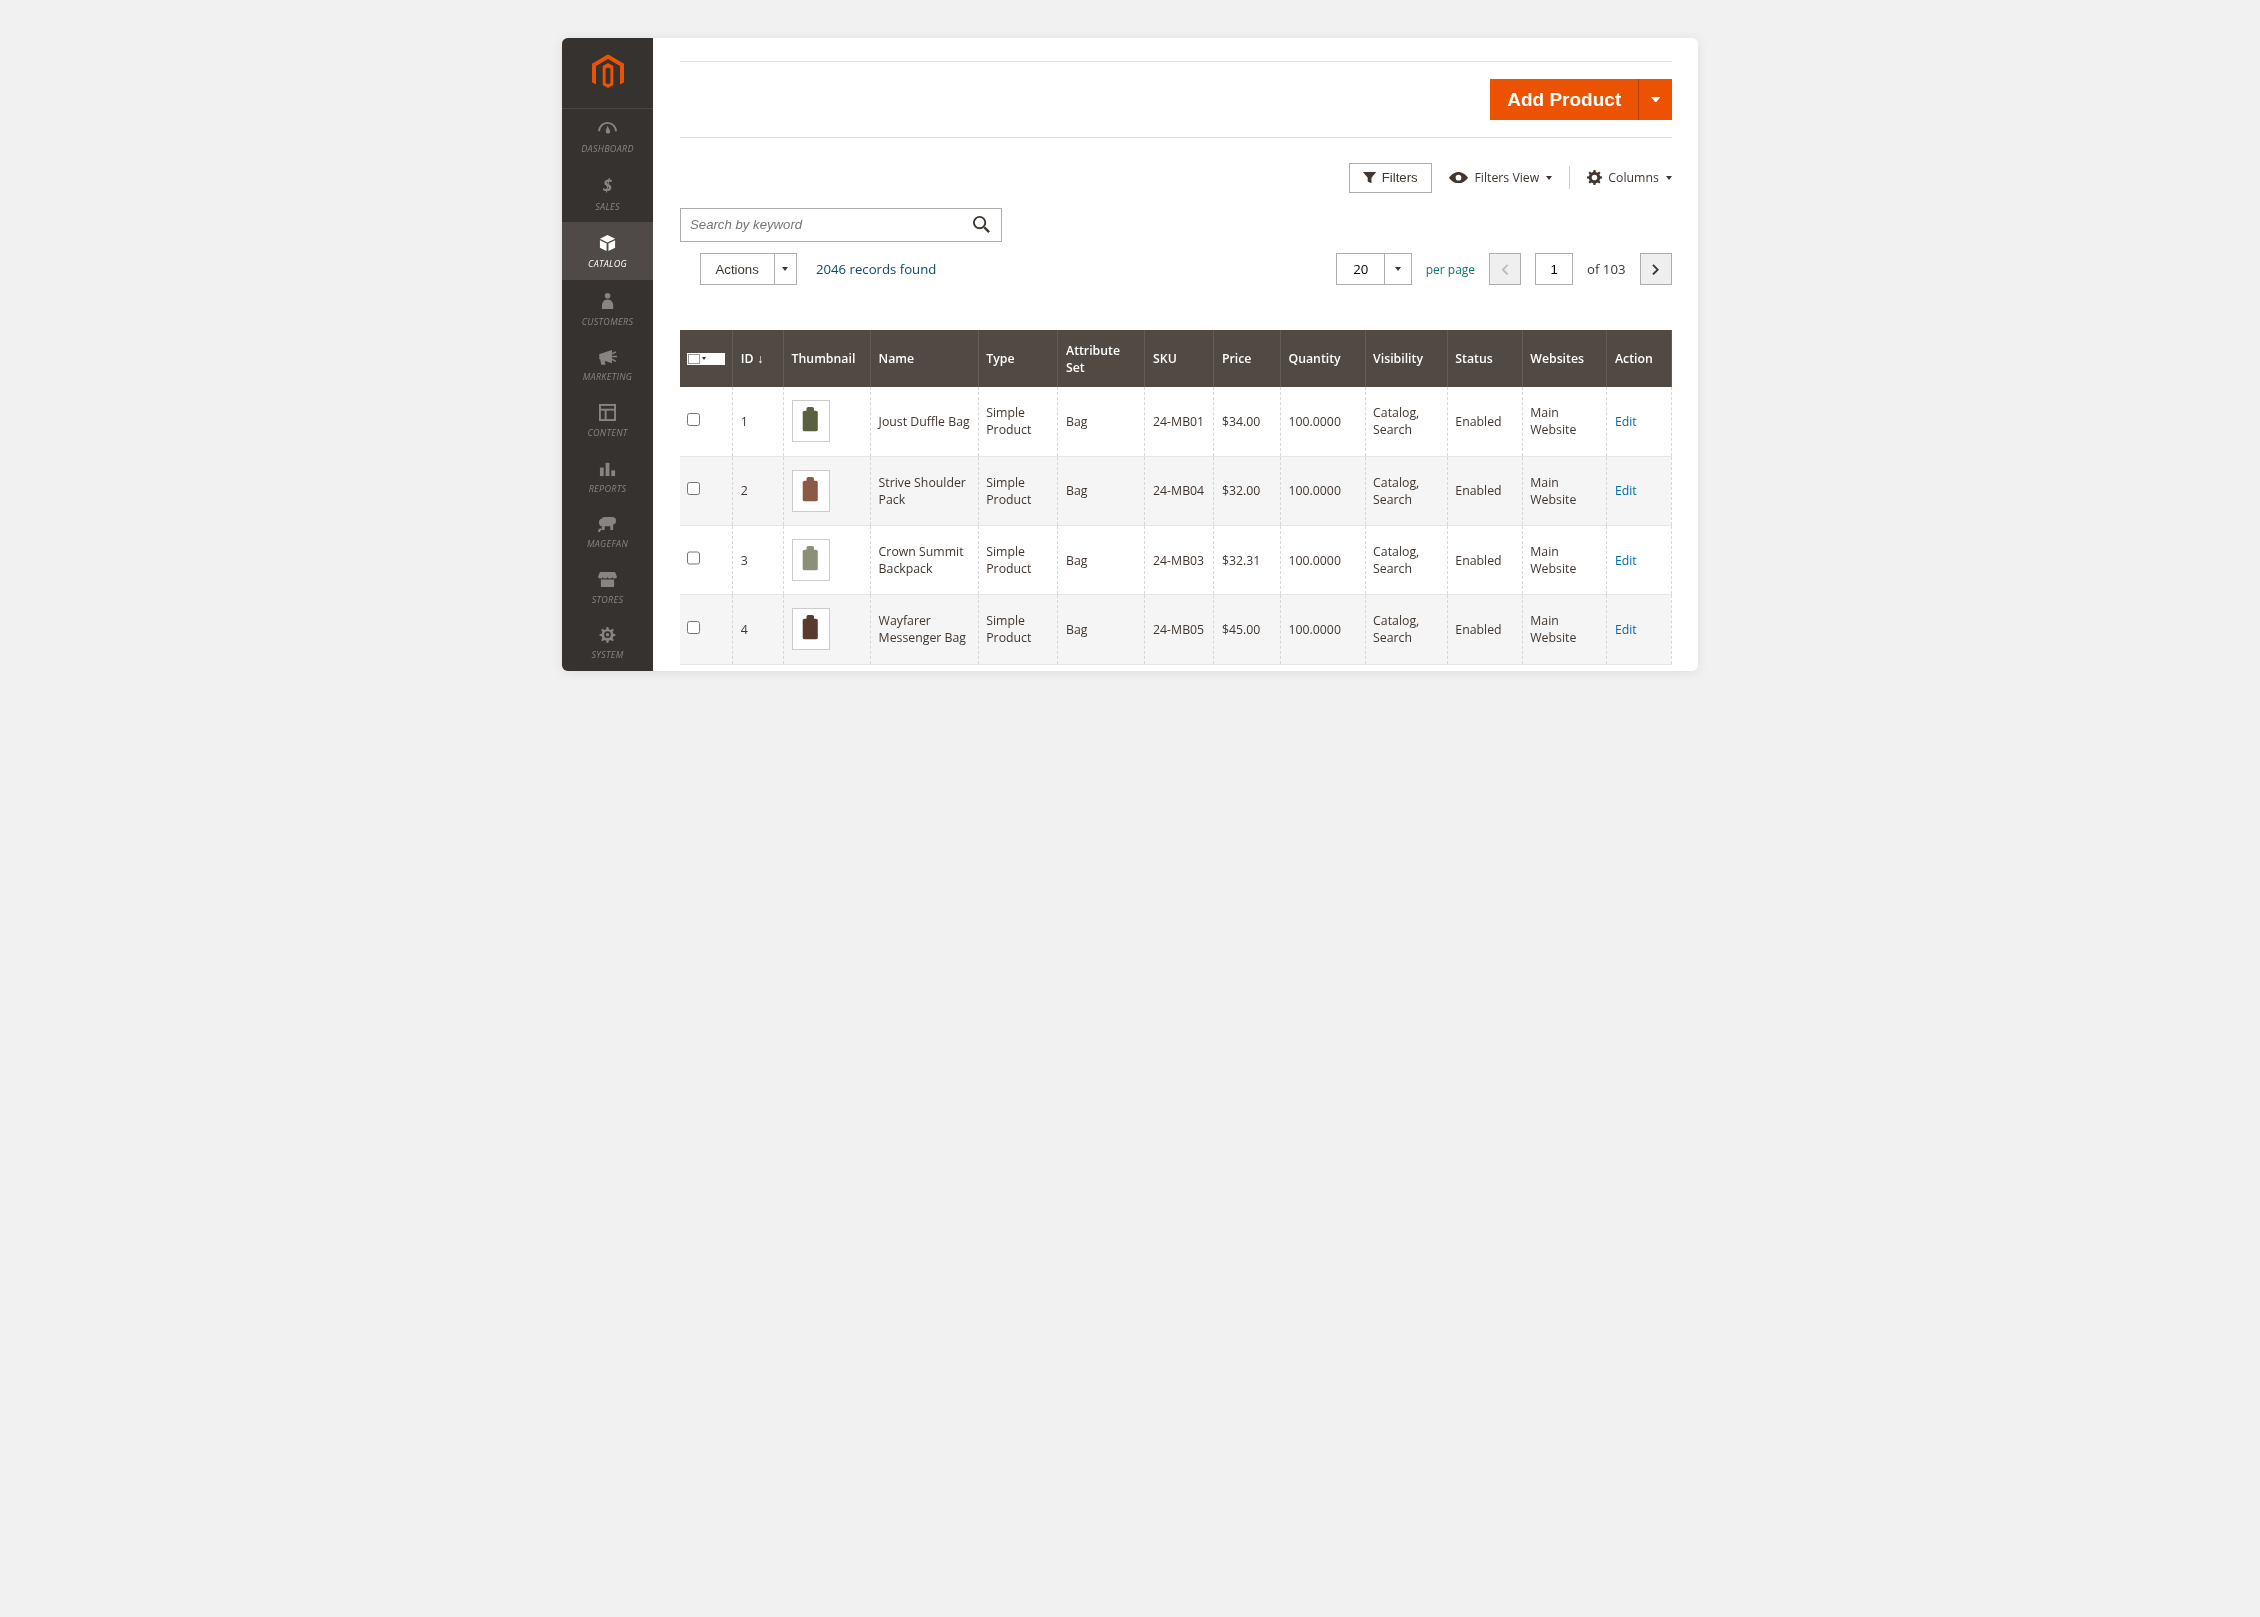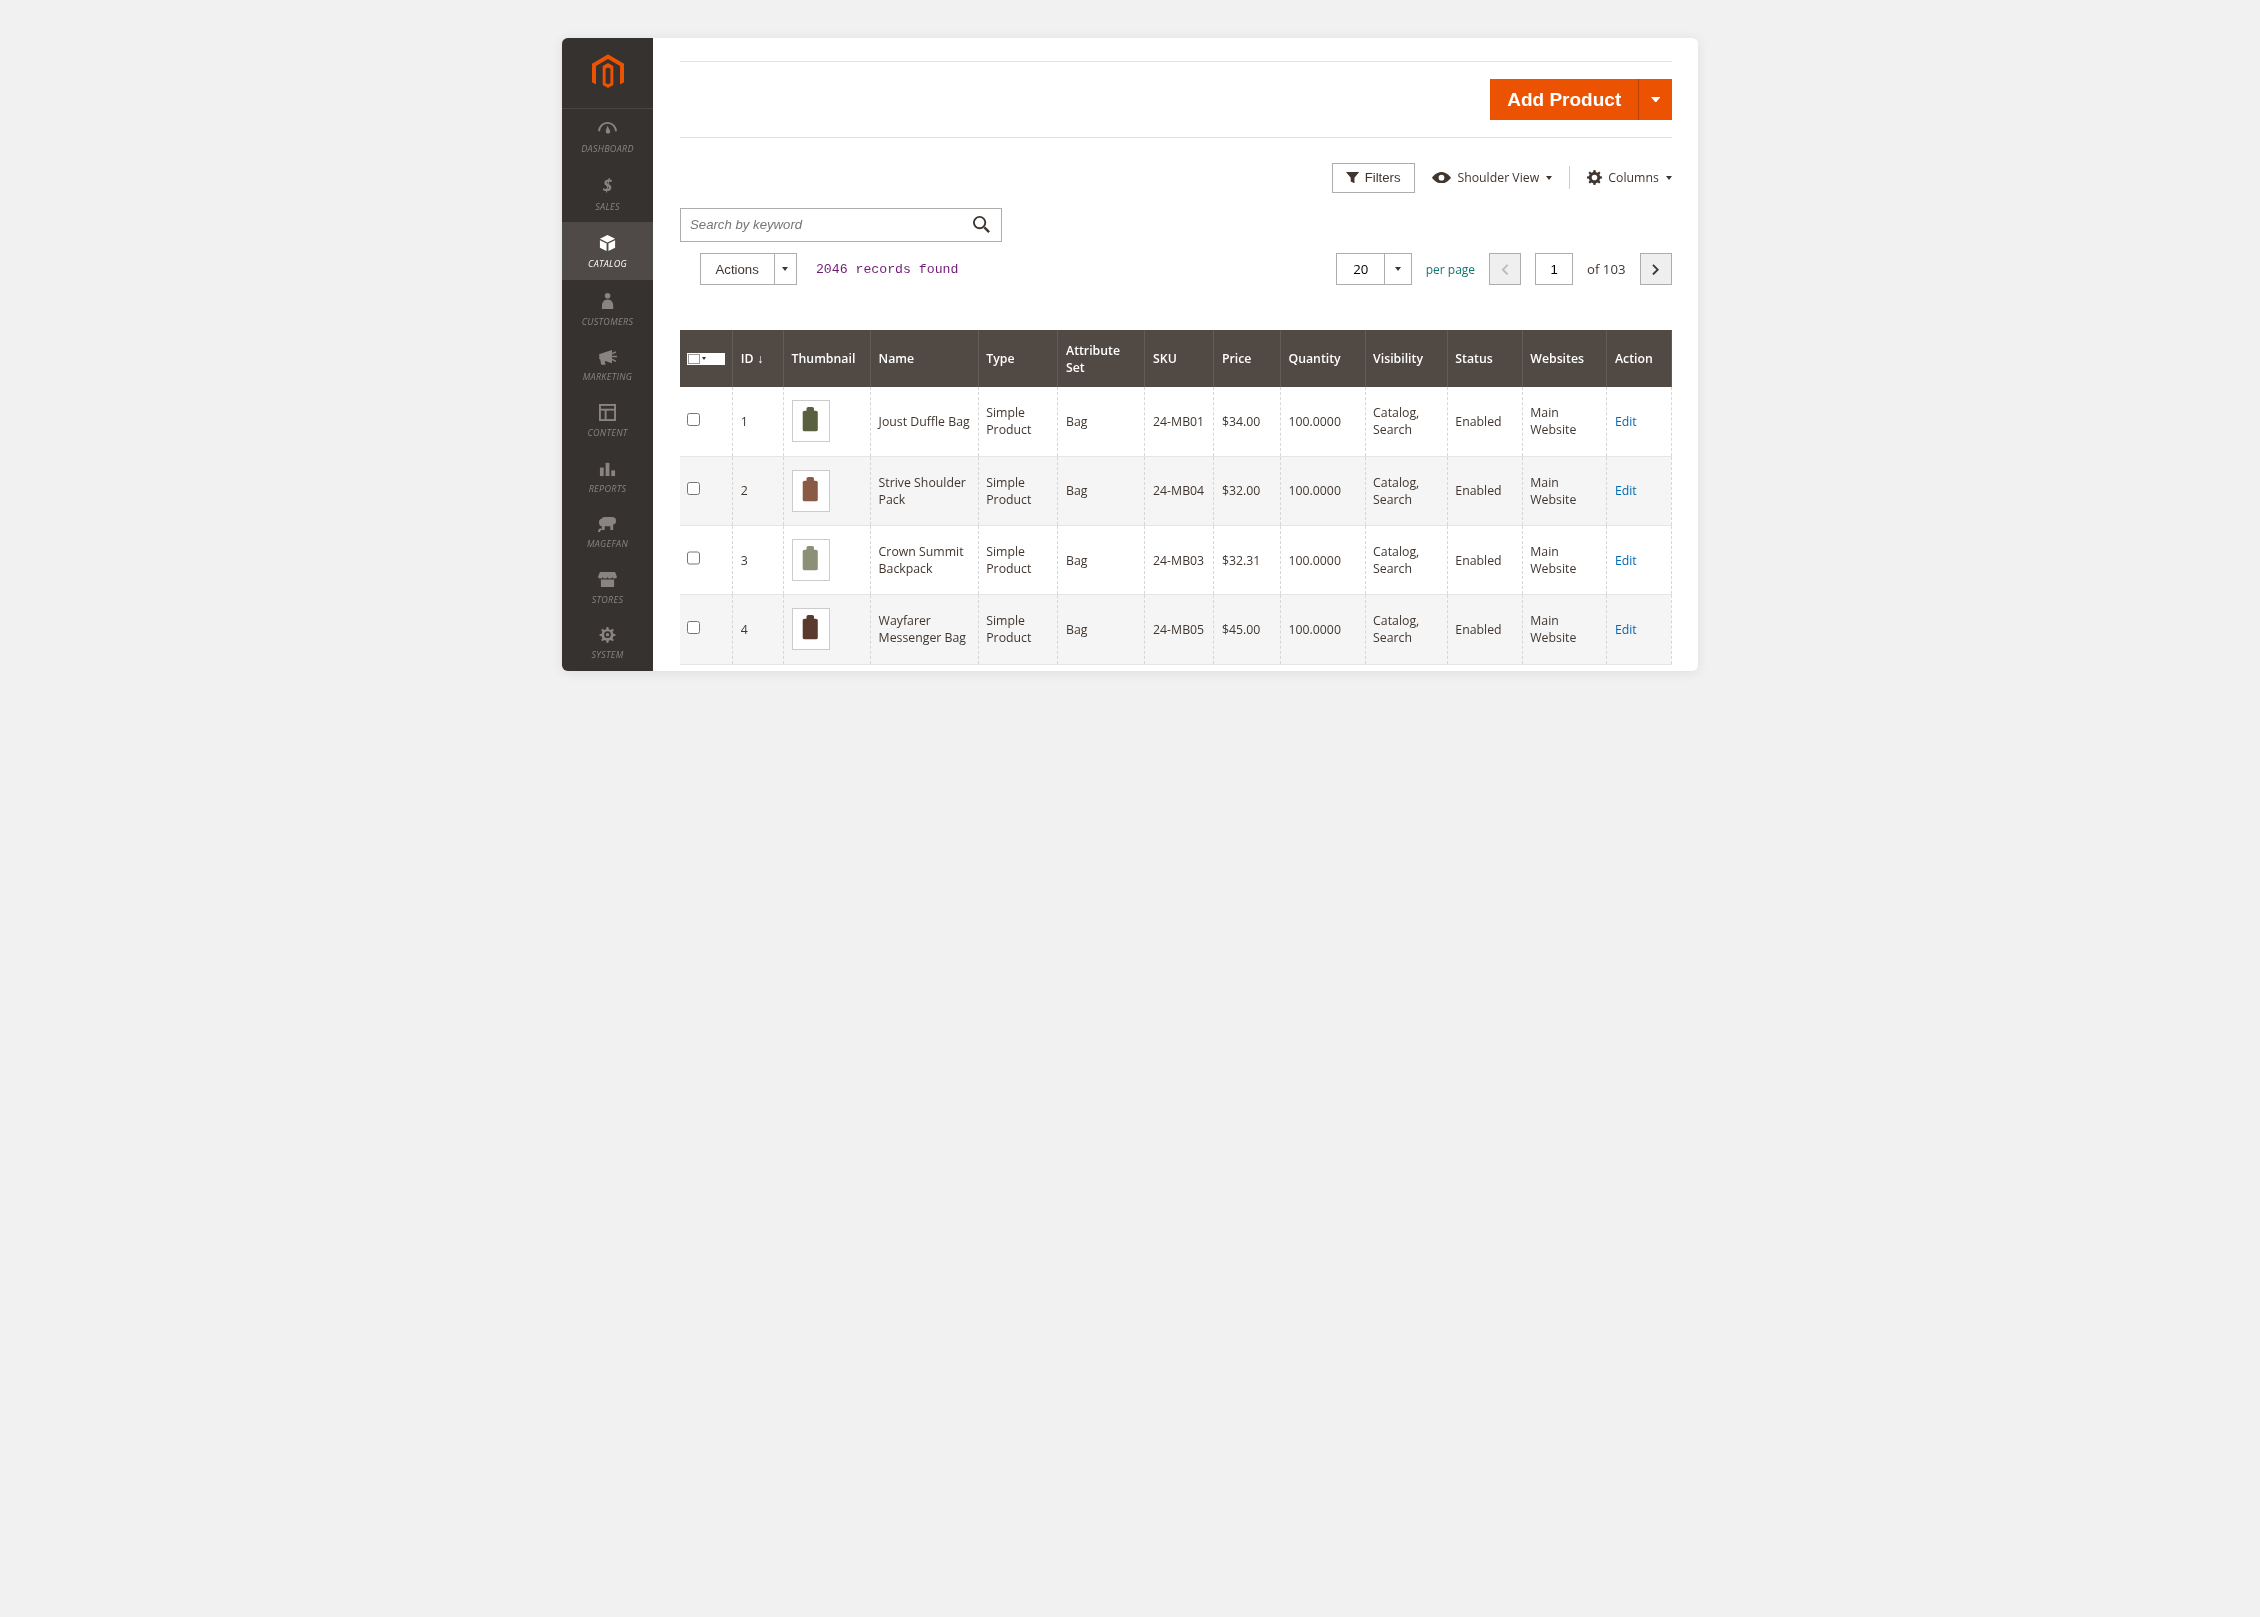--- a/index.html
+++ b/index.html
@@ -146,21 +146,21 @@
     display: flex;
   }
   .actions-btn {
     border: 0.9px solid #adadad; background: #fff;
     padding: 7.6px 15px; font-size: 13.2px; color: #41362f;
   }
   .actions-caret {
     border: 0.9px solid #adadad; border-left: none;
     background: #fff; padding: 0 7.6px; display: flex; align-items: center;
   }
-  .records-found { color: #701a75; font-size: 13.2px; font-family: Liberation Mono, monospace; }
+  .records-found { color: #0c4a6e; font-size: 13.2px; }
   .right-ctrls { display: flex; align-items: center; gap: 14px; }
   .page-size-box {
     border: 0.9px solid #adadad; background: #fff;
     width: 49px; height: 32px; text-align: center;
     display: flex; align-items: center; justify-content: center;
     font-size: 13.2px;
   }
   .page-size-caret {
     border: 0.9px solid #adadad; border-left: none;
     background: #fff; height: 32px; width: 26.5px;
@@ -324,21 +324,21 @@
       <button class="filters-btn">
         <svg width="13.2" height="11.4" viewBox="0 0 14 12">
             <path fill="#41362f" d="M0 0 H14 L9 6 V12 L5 10 V6 Z"></path>
           </svg>
         <span>Filters</span>
       </button>
       <div class="tool-link">
         <svg width="19" height="11.4" viewBox="0 0 20 12">
             <path fill="#41362f" d="M10 0 C4 0 0 6 0 6 S4 12 10 12 S20 6 20 6 S16 0 10 0 Z M10 9 A3 3 0 1 1 10 3 A3 3 0 1 1 10 9 Z"></path>
           </svg>
-        <span>Shoulder View</span>
+        <span>Filters View</span>
         <span class="caret-dn"></span>
       </div>
       <div class="divider-v"></div>
       <div class="tool-link">
         <svg width="15" height="15" viewBox="0 0 16 16">
             <path fill="#41362f" d="M8 5 A3 3 0 1 0 8 11 A3 3 0 1 0 8 5 Z M7 0 H9 L9.4 2 L11.3 2.8 L13 1.6 L14.4 3 L13.2 4.7 L14 6.6 L16 7 V9 L14 9.4 L13.2 11.3 L14.4 13 L13 14.4 L11.3 13.2 L9.4 14 L9 16 H7 L6.6 14 L4.7 13.2 L3 14.4 L1.6 13 L2.8 11.3 L2 9.4 L0 9 V7 L2 6.6 L2.8 4.7 L1.6 3 L3 1.6 L4.7 2.8 L6.6 2 Z"></path>
           </svg>
         <span>Columns</span>
         <span class="caret-dn"></span>
       </div>

